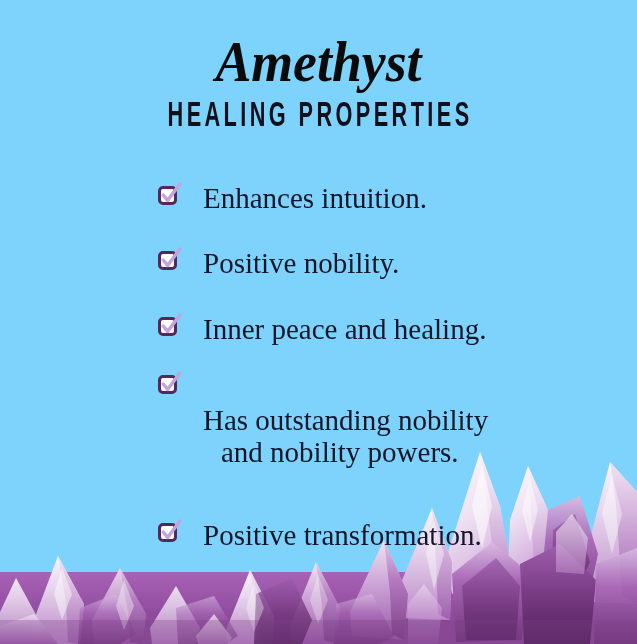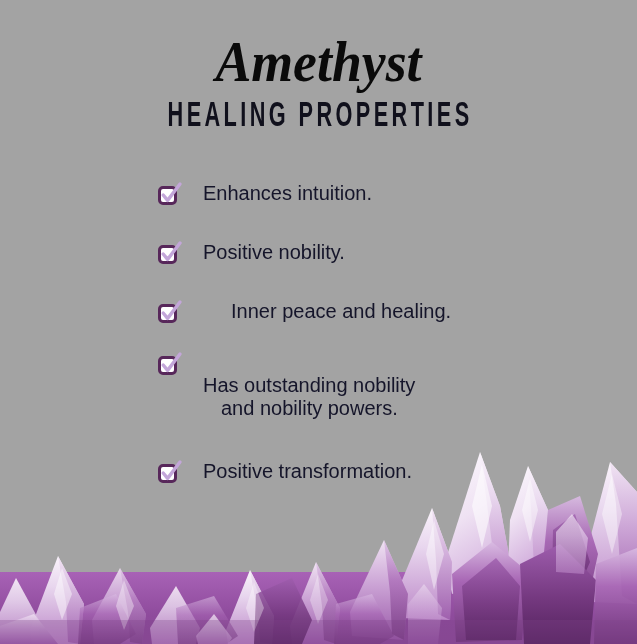--- a/index.html
+++ b/index.html
@@ -11,21 +11,21 @@
     height: 644px;
     overflow: hidden;
     background: #ffffff;
     font-family: "Liberation Serif", serif;
     position: relative;
   }
 
   #poster {
     position: absolute;
     inset: 0;
-    background: #a3a3a3;
+    background: #7dd3fc;
   }
 
   
   .header {
     position: absolute;
     top: 0;
     left: 0;
     width: 637px;
     text-align: center;
     z-index: 5;
@@ -63,21 +63,20 @@
     width: 420px;
     z-index: 5;
   }
   .item {
     display: flex;
     align-items: flex-start;
     margin-bottom: 33px;
   }
   .item.tight {
     margin-bottom: 26px;
-    gap: 28px;
   }
   .item.two-line {
     margin-bottom: 18px;
   }
 
   .checkbox {
     position: relative;
     flex: 0 0 auto;
     width: 23px;
     height: 23px;
@@ -100,22 +99,22 @@
     left: 1px;
     top: -2px;
     width: 24px;
     height: 24px;
     overflow: visible;
   }
 
   .item-text {
     flex: 1 1 auto;
     padding-left: 22px;
-    font-family: Liberation Sans, sans-serif;
-    font-size: 20px;
+    font-family: Liberation Serif, serif;
+    font-size: 29px;
     line-height: 1.12;
     color: #15152a;
     white-space: pre-line;
   }
   .item-text.indented-second {
     text-indent: 0;
   }
   .line2 {
     display: block;
     padding-left: 18px;

